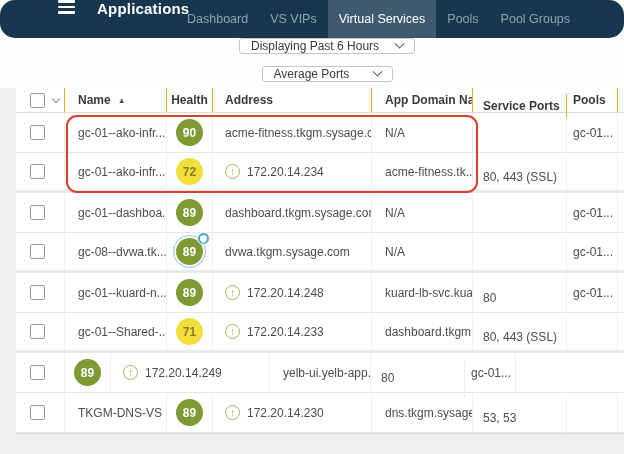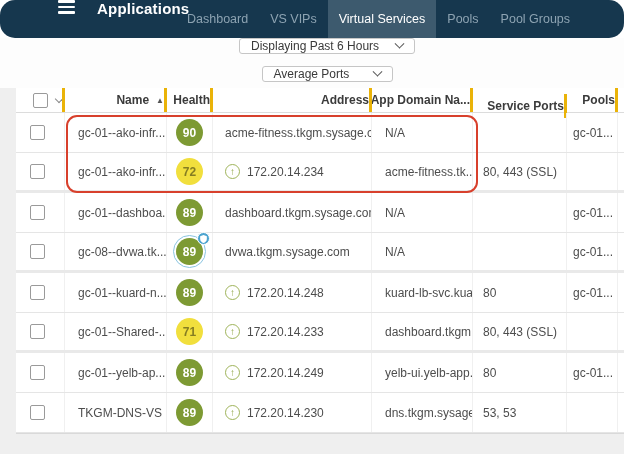--- a/index.html
+++ b/index.html
@@ -36,26 +36,26 @@
   }
   
   .table-region { position: relative; background: #efefef; height: 366px; }
   .vs-table { position: absolute; left: 16px; top: 0; width: 608px; background: #fff; border-bottom: 1px solid #d9d9d9; }
   .thead {
     display: flex; align-items: center; height: 25px;
     border-bottom: 1px solid #dcdcdc; font-size: 12px; font-weight: bold; color: #3b3b3b;
     background: #fff;
   }
   .row {
-    display: flex; align-items: flex-end; height: 40px;
+    display: flex; align-items: center; height: 40px;
     border-bottom: 1px solid #e5e5e5; font-size: 12px; color: #4d4d4d; background: #fff;
   }
   .row.pair-end { border-bottom: 3px solid #e9e9e9; }
   .cell { height: 100%; display: flex; align-items: center; border-right: 1px solid #f0f0f0; overflow: hidden; white-space: nowrap; }
-  .thead .cell { border-right: 3px solid #eab308; justify-content: flex-end; }
+  .thead .cell { border-right: 1px solid #eab308; }
   .c-cb   { width: 49px;  padding-left: 14px; }
   .c-name { width: 102px; padding-left: 13px; }
   .c-health { width: 46px; justify-content: center; overflow: visible; }
   .c-addr { width: 159px; padding-left: 12px; }
   .c-app  { width: 101px; padding-left: 13px; }
   .c-ports{ width: 94px;  padding-left: 10px; margin-top: 11px; }
   .c-pools{ width: 51px;  padding-left: 6px; }
   .cbx { width: 15px; height: 15px; border: 1.5px solid #9a9a9a; border-radius: 2px; background: #fff; cursor: pointer; flex: none; }
   .hdr-chev { width: 6px; height: 6px; border-right: 1.5px solid #8a8a8a; border-bottom: 1.5px solid #8a8a8a; transform: rotate(45deg); margin-left: 8px; margin-top: -3px; }
   .sort { font-size: 8px; color: #555; margin-left: 7px; }
@@ -243,21 +243,20 @@
         </div>
       <div class="cell c-app">dashboard.tkgm...</div>
       <div class="cell c-ports">80, 443 (SSL)</div>
       <div class="cell c-pools"></div>
     </div>
 
     <div class="row">
       <div class="cell c-cb">
           <div class="cbx"></div>
         </div>
-      <div class="cell c-name">gc-01--yelb-ap...</div>
       <div class="cell c-health">
           <span class="badge green">89</span>
         </div>
       <div class="cell c-addr">
           <span class="ip-icon">↑</span>
           <span>172.20.14.249</span>
         </div>
       <div class="cell c-app">yelb-ui.yelb-app...</div>
       <div class="cell c-ports">80</div>
       <div class="cell c-pools">gc-01...</div>

